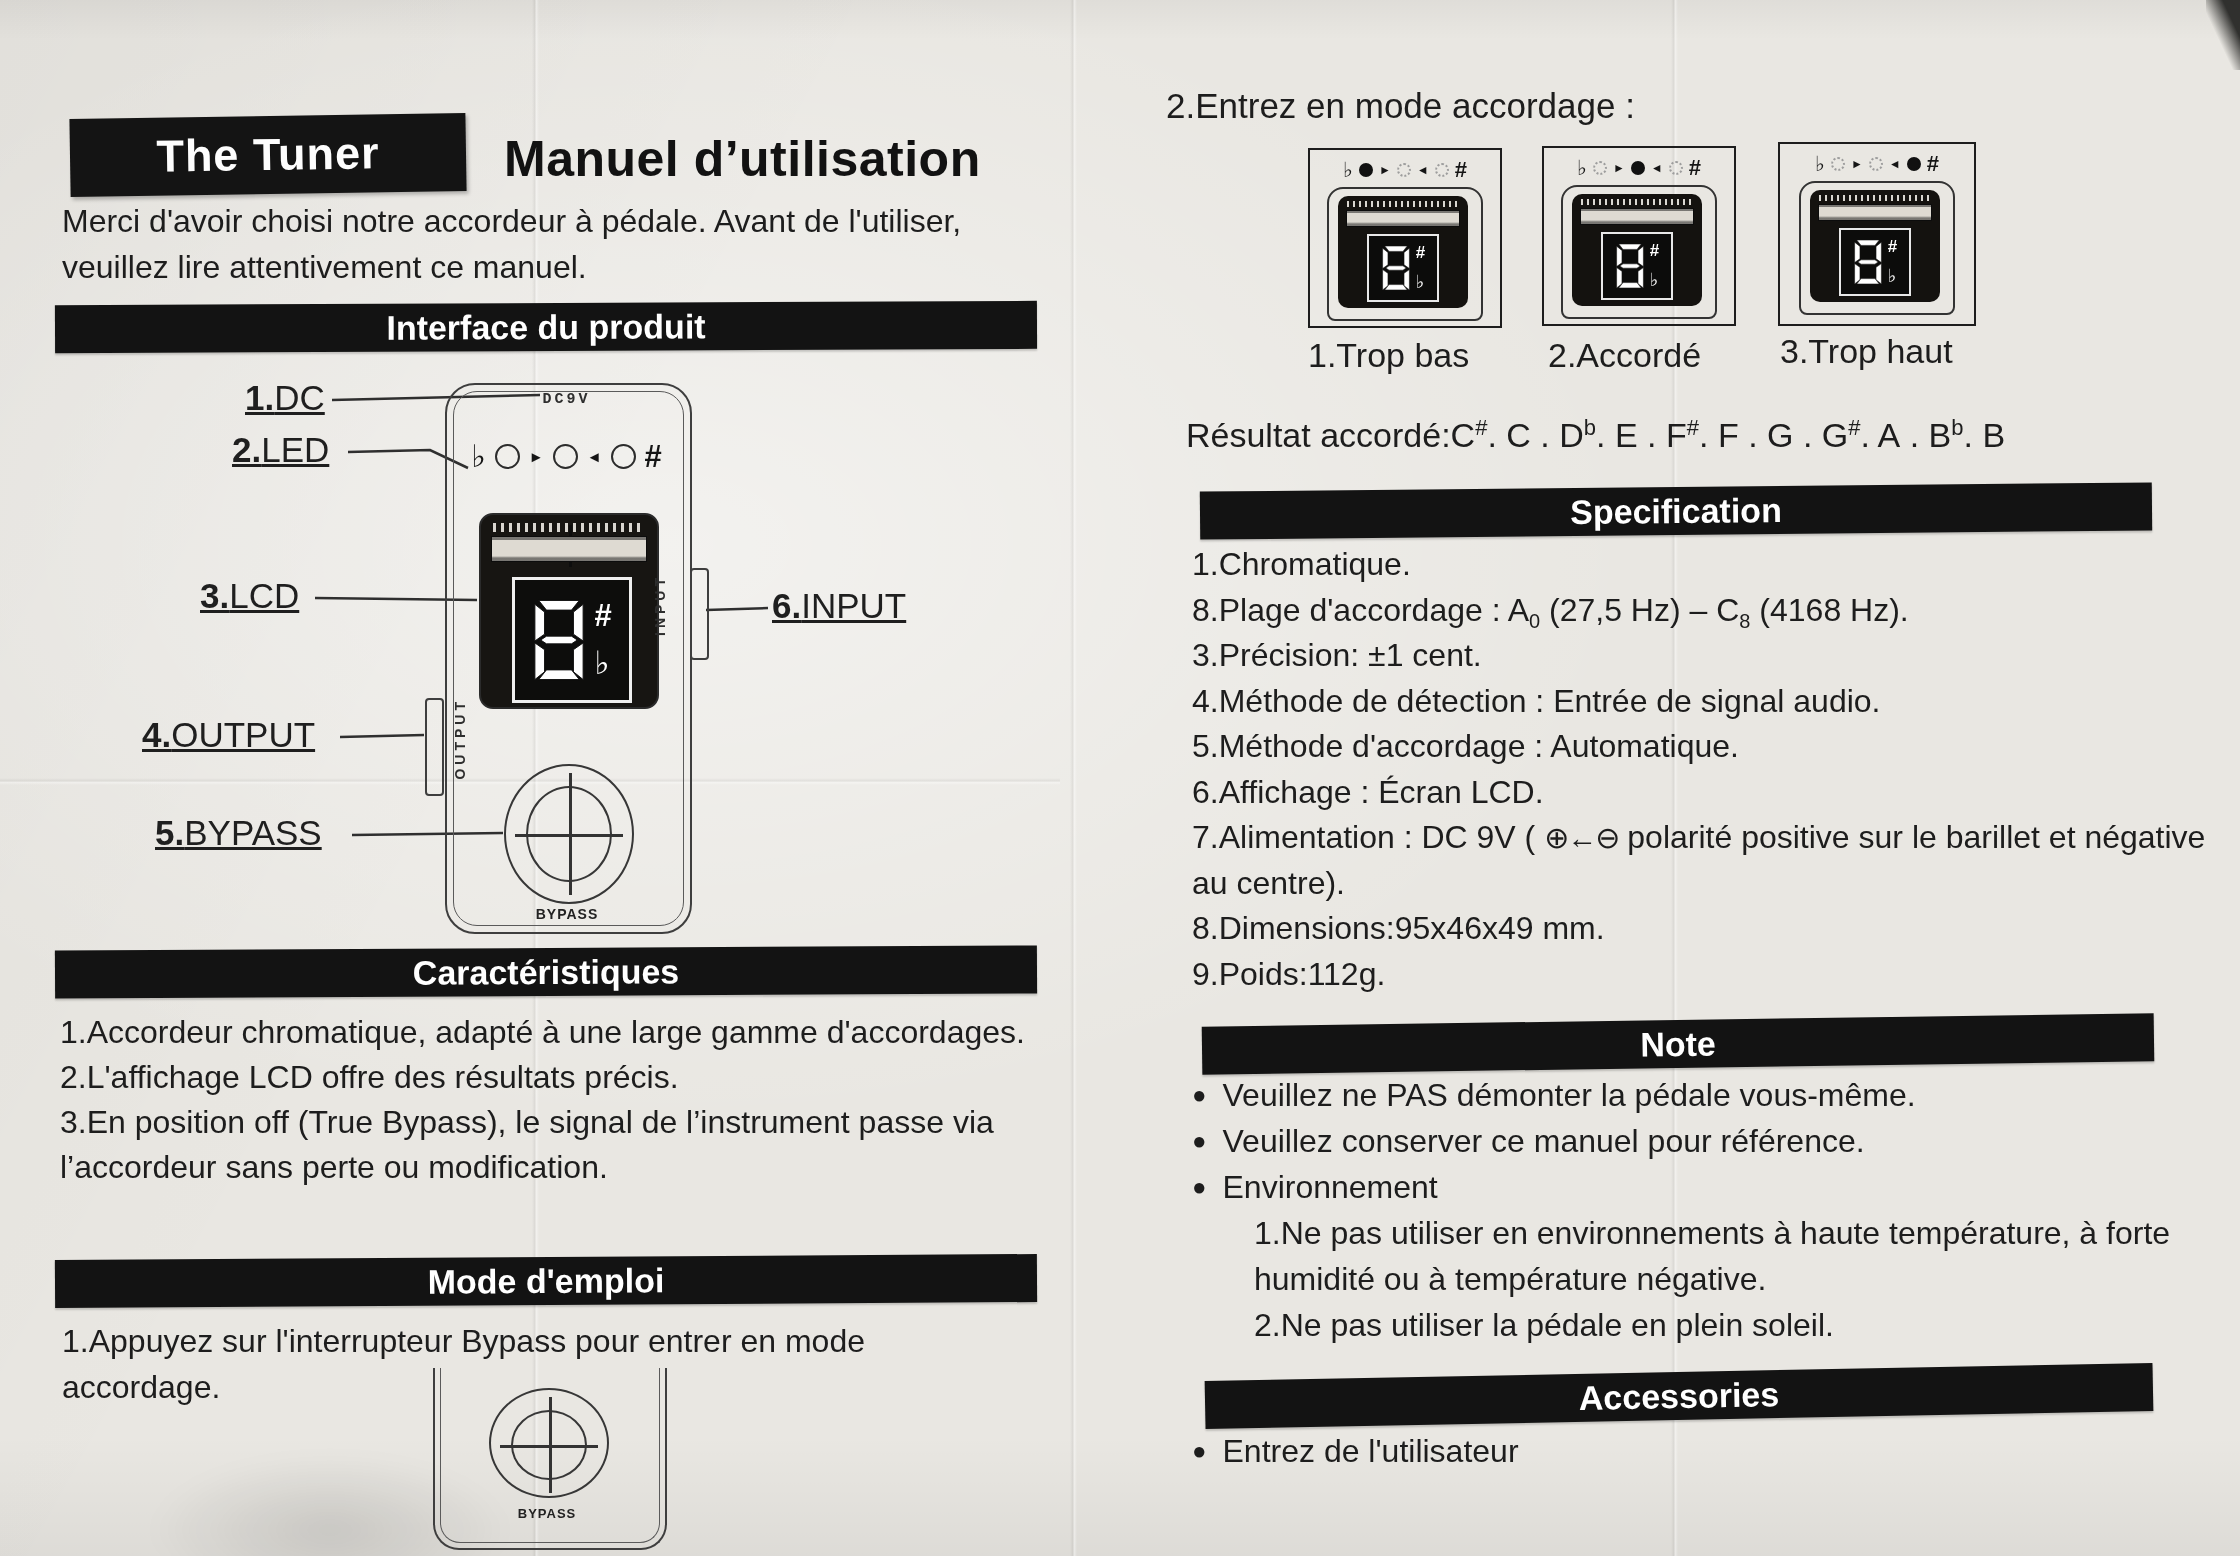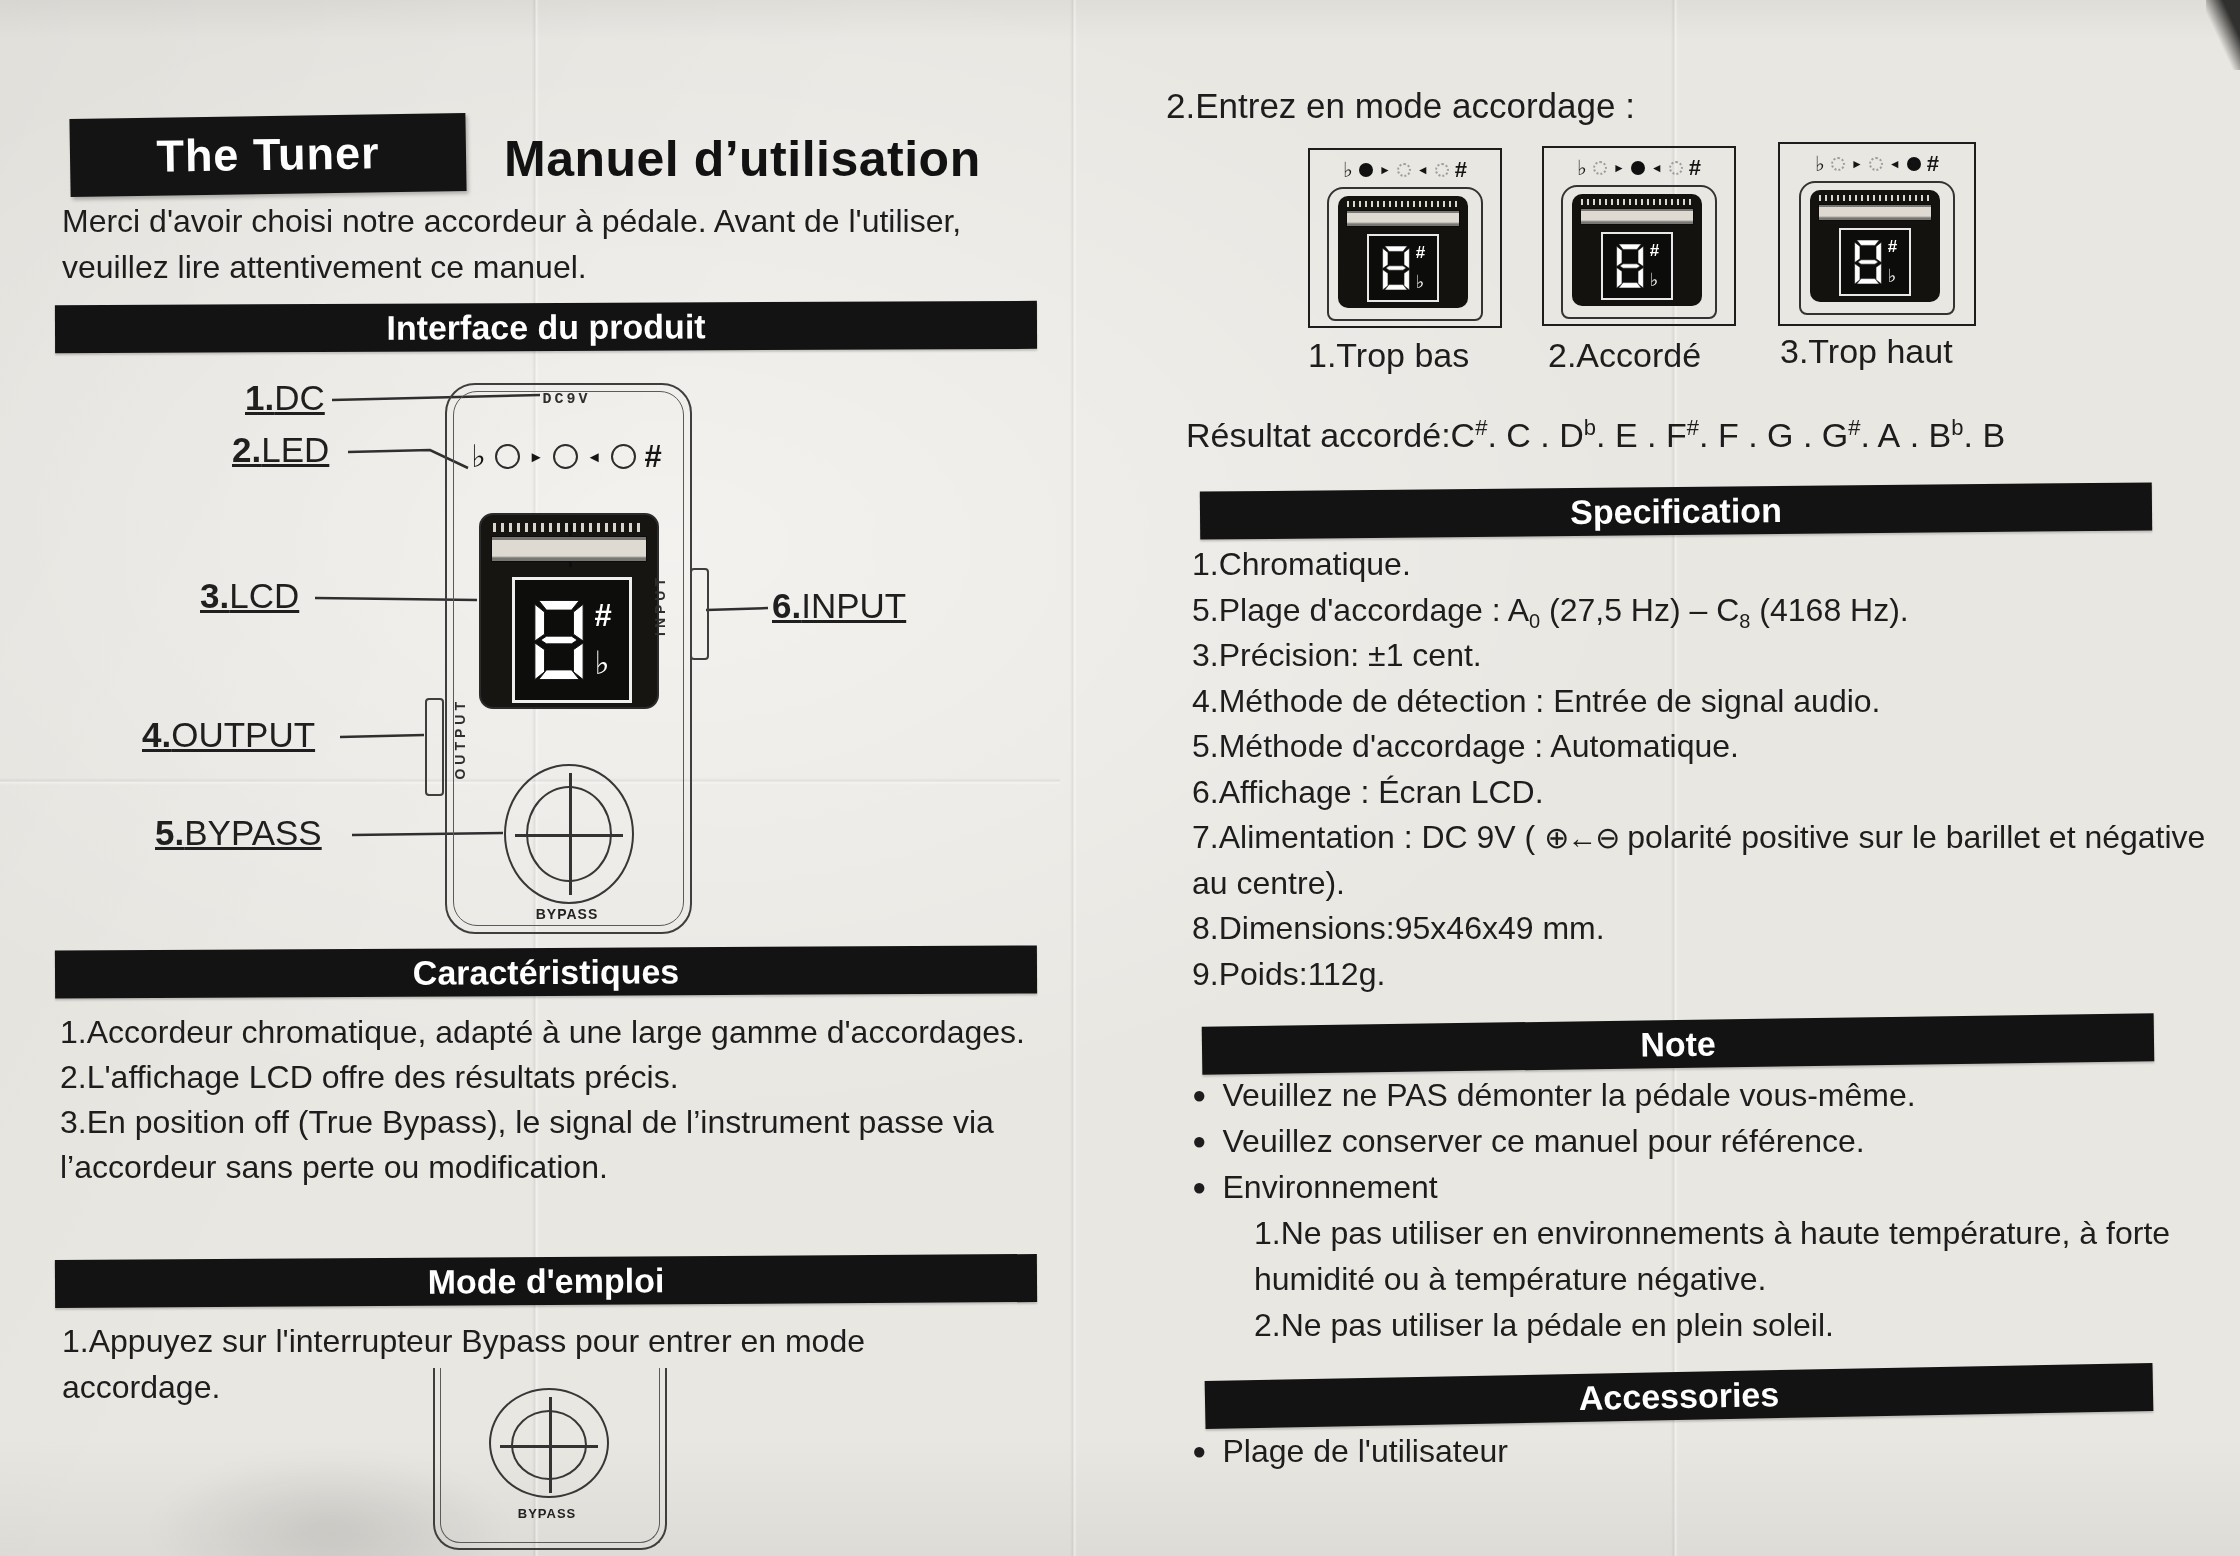--- a/index.html
+++ b/index.html
@@ -321,21 +321,21 @@
   <div class="result">
     <span>Résultat accordé:</span><span>C</span><sup>#</sup><span>. </span><span>C</span><sup></sup><span> . </span><span>D</span><sup>b</sup><span>. </span><span>E</span><sup></sup><span> . </span><span>F</span><sup>#</sup><span>. </span><span>F</span><sup></sup><span> . </span><span>G</span><sup></sup><span> . </span><span>G</span><sup>#</sup><span>. </span><span>A</span><sup></sup><span> . </span><span>B</span><sup>b</sup><span>. </span><span>B</span><sup></sup>
   </div>
 
   <div class="bar bar-spec">
     <span>Specification</span>
   </div>
 
   <div class="spec-list">
     <div>1.Chromatique.</div>
-    <div><span>5.Plage d'accordage : A</span><sub>0</sub><span> (27,5 Hz) – C</span><sub>8</sub><span> (4168 Hz).</span></div>
+    <div><span>8.Plage d'accordage : A</span><sub>0</sub><span> (27,5 Hz) – C</span><sub>8</sub><span> (4168 Hz).</span></div>
     <div>3.Précision: ±1 cent.</div>
     <div>4.Méthode de détection : Entrée de signal audio.</div>
     <div>5.Méthode d'accordage : Automatique.</div>
     <div>6.Affichage : Écran LCD.</div>
     <div><span>7.Alimentation : DC 9V ( </span><span class="polarity">⊕←⊖</span><span> polarité positive sur le barillet et négative au centre).</span></div>
     <div>8.Dimensions:95x46x49 mm.</div>
     <div>9.Poids:112g.</div>
   </div>
 
   <div class="bar bar-note">
@@ -361,17 +361,17 @@
     </div>
   </div>
 
   <div class="bar bar-acc">
     <span>Accessories</span>
   </div>
 
   <div class="acc-list">
     <div class="bullet-row">
       <span class="dot">●</span>
-      <span>Plage de l'utilisateur</span>
+      <span>Entrez de l'utilisateur</span>
     </div>
   </div>
 
 </div>
 
 </body></html>

